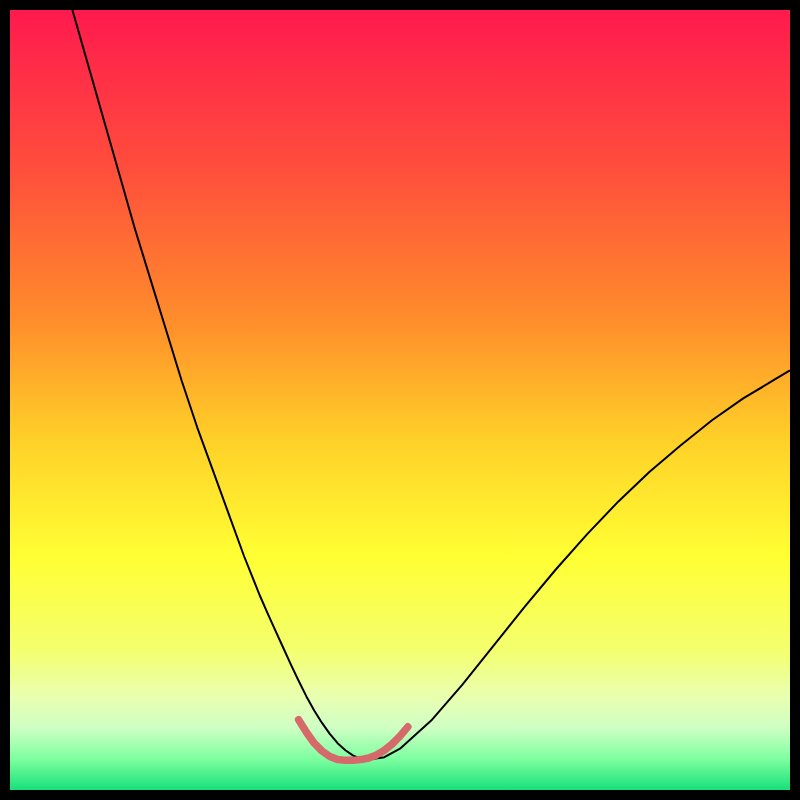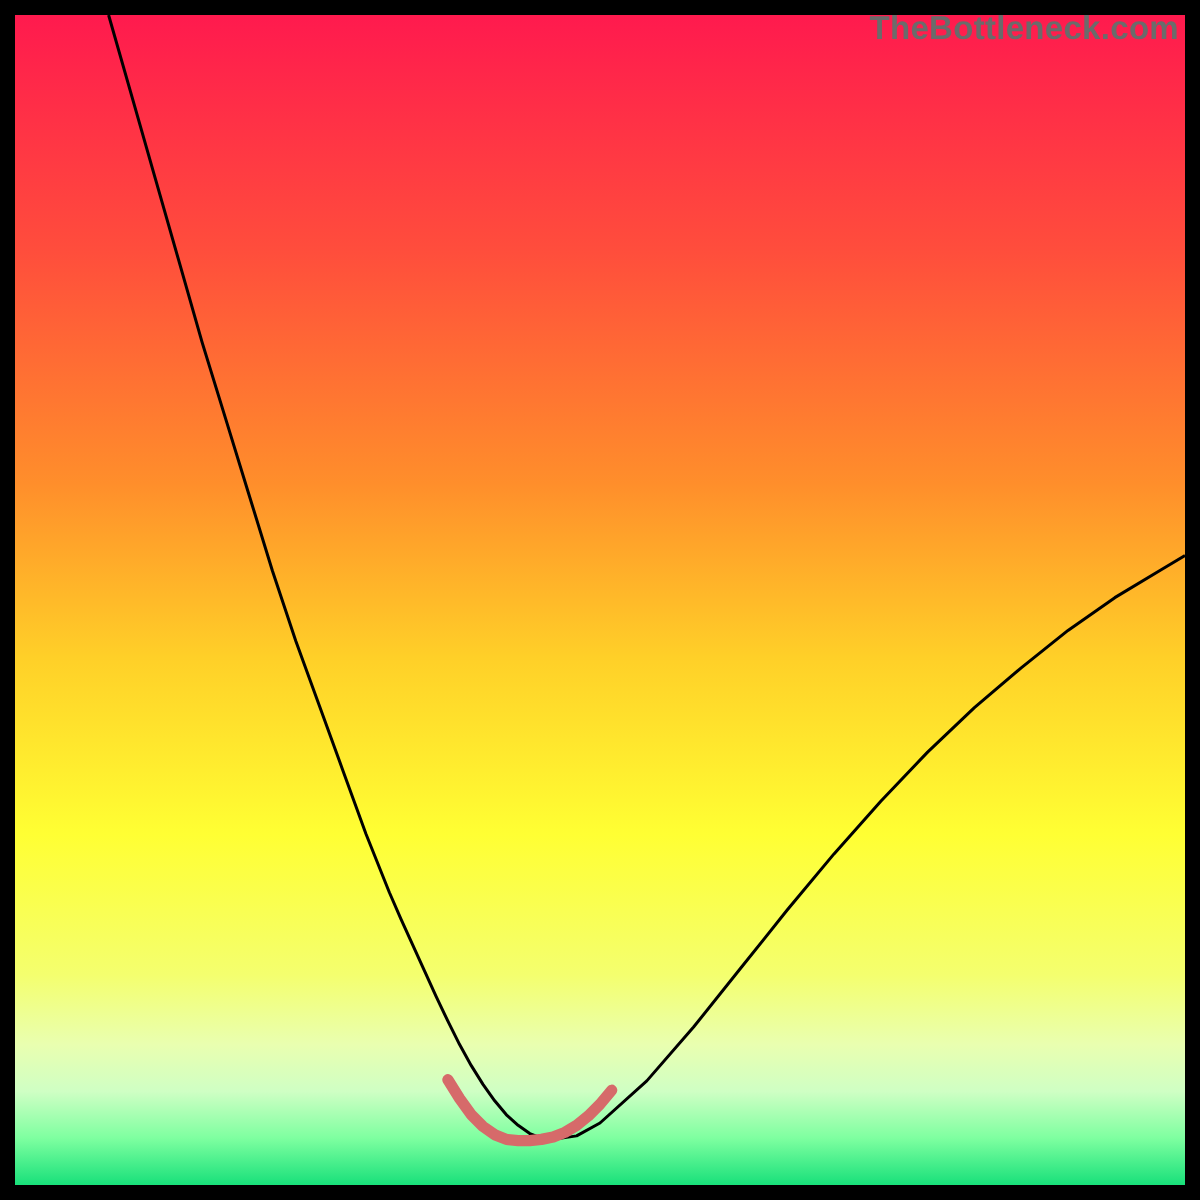--- a/index.html
+++ b/index.html
@@ -54,14 +54,13 @@
             <stop offset="92%" stop-color="#cfffc4"></stop>
             <stop offset="96%" stop-color="#7effa0"></stop>
             <stop offset="100%" stop-color="#18e07a"></stop>
           </linearGradient>
       </defs>
       <rect x="0" y="0" width="780" height="780" fill="url(#bg-grad)"></rect>
       <path id="curve-main" fill="none" d="M62.40 0.00 L78.00 54.60 L93.60 109.20 L109.20 163.80 L124.80 218.40 L140.40 269.10 L156.00 319.80 L171.60 370.50 L187.20 417.30 L202.80 460.20 L218.40 503.10 L234.00 546.00 L249.60 585.00 L257.40 602.94 L265.20 620.10 L273.00 637.26 L280.80 654.42 L288.60 670.80 L296.40 686.40 L304.20 700.44 L312.00 712.92 L319.80 723.84 L327.60 733.20 L335.40 740.22 L343.20 745.68 L351.00 748.80 L358.80 749.58 L374.40 747.24 L390.00 738.66 L421.20 710.58 L452.40 674.70 L483.60 635.70 L514.80 596.70 L546.00 559.26 L577.20 524.16 L608.40 491.40 L639.60 461.76 L670.80 435.24 L702.00 410.28 L733.20 388.44 L764.40 369.72 L780.00 360.36" stroke="#000000" stroke-width="2" stroke-linejoin="round"></path>
       <path id="curve-sweet" fill="none" d="M288.60 709.80 L296.40 722.28 L304.20 733.20 L312.00 741.00 L319.80 746.46 L327.60 749.58 L335.40 750.36 L343.20 750.36 L351.00 749.58 L358.80 748.02 L366.60 744.90 L374.40 740.22 L382.20 733.98 L390.00 726.18 L397.80 716.82" stroke="#d66a6a" stroke-width="7.5" stroke-linecap="round" stroke-linejoin="round"></path>
     </svg>
   </div>
-  <div class="watermark">TheBottleneck.com</div>
 </div>
 
 </body></html>

